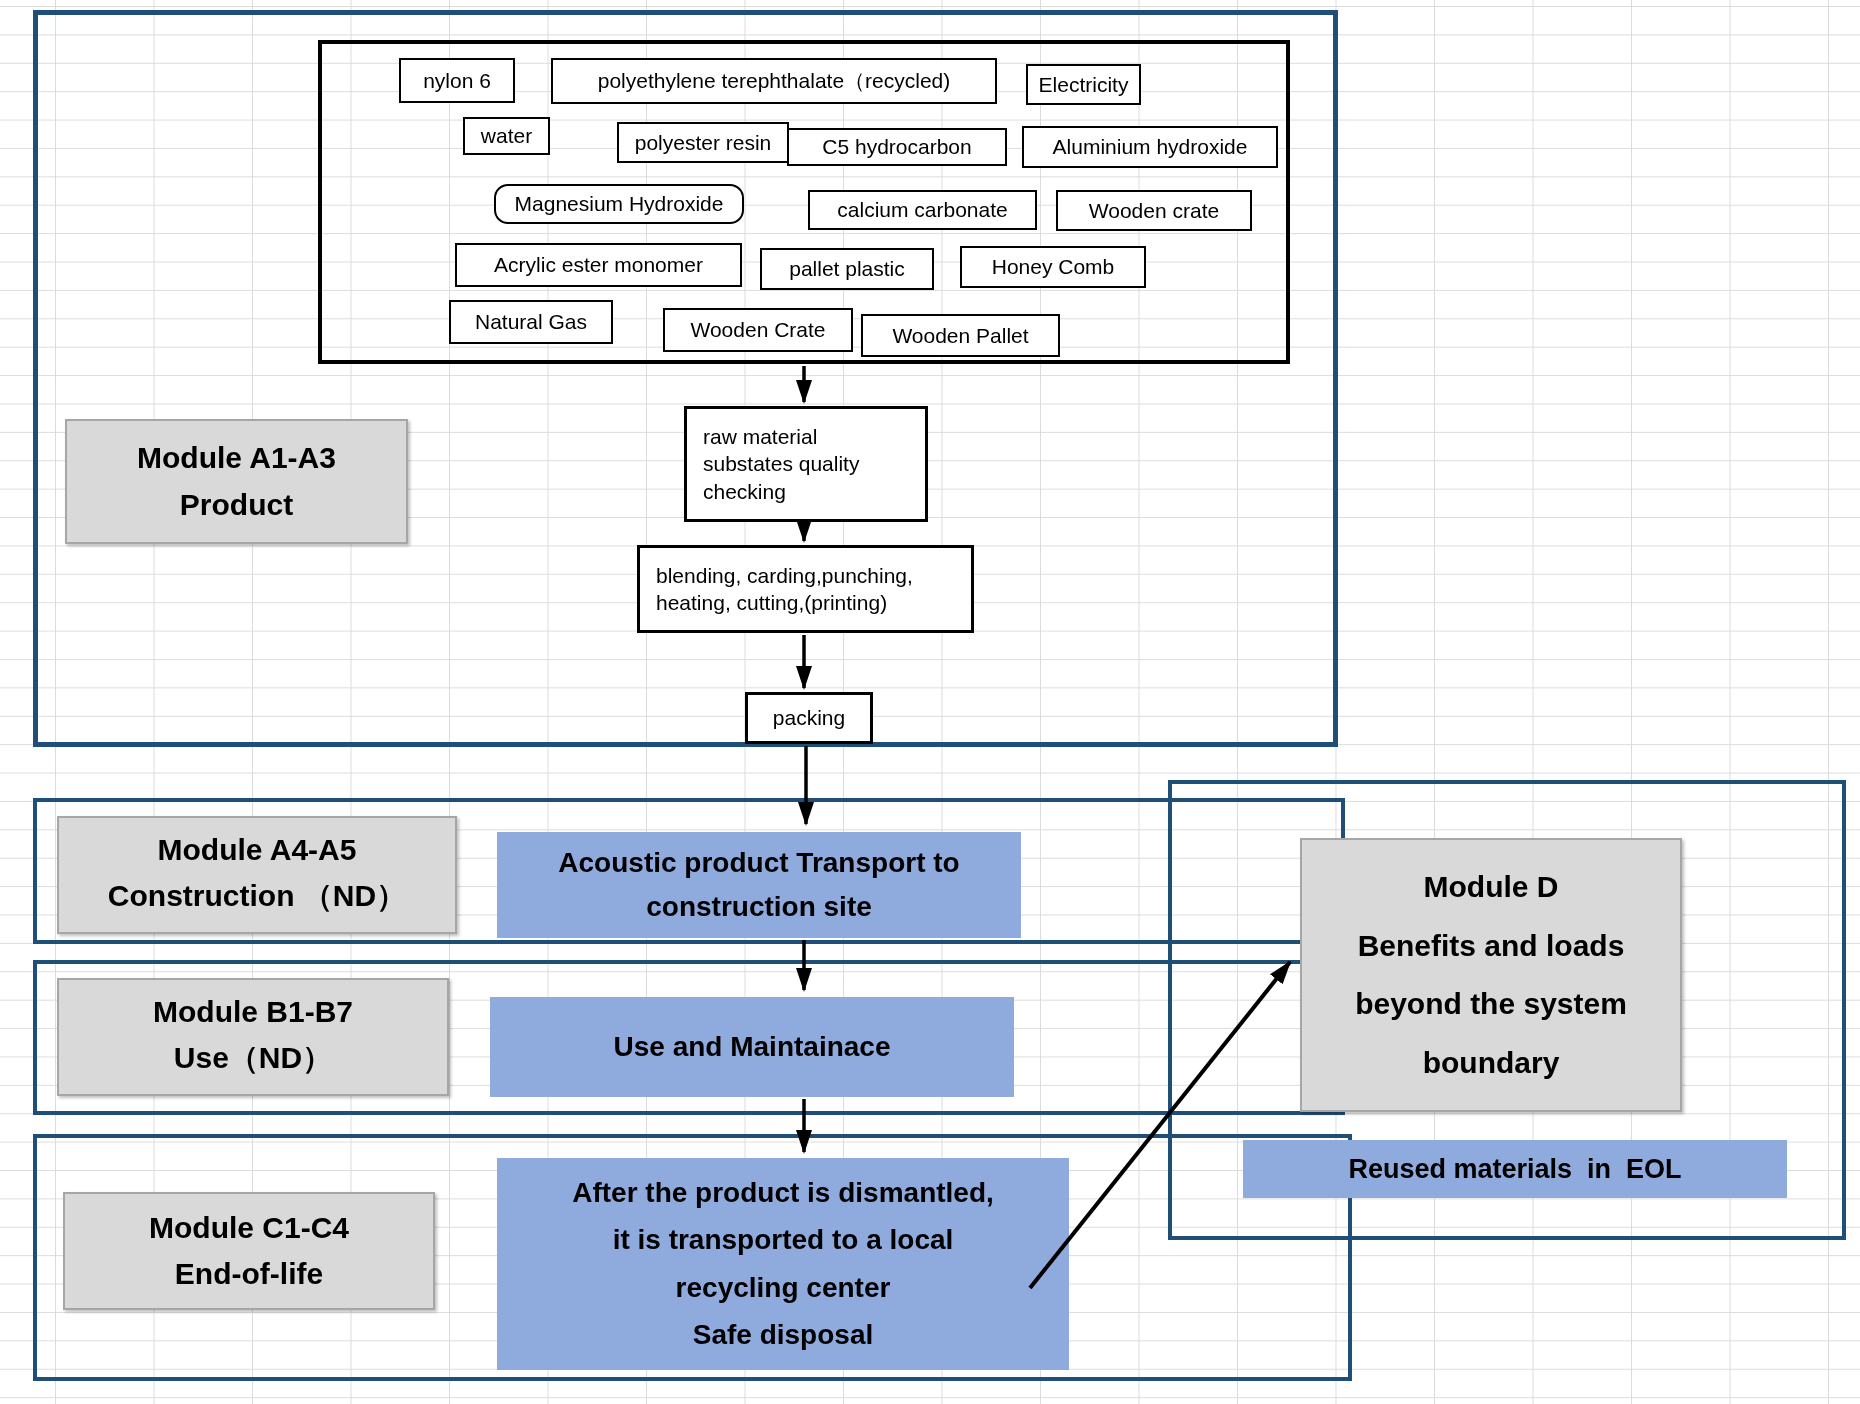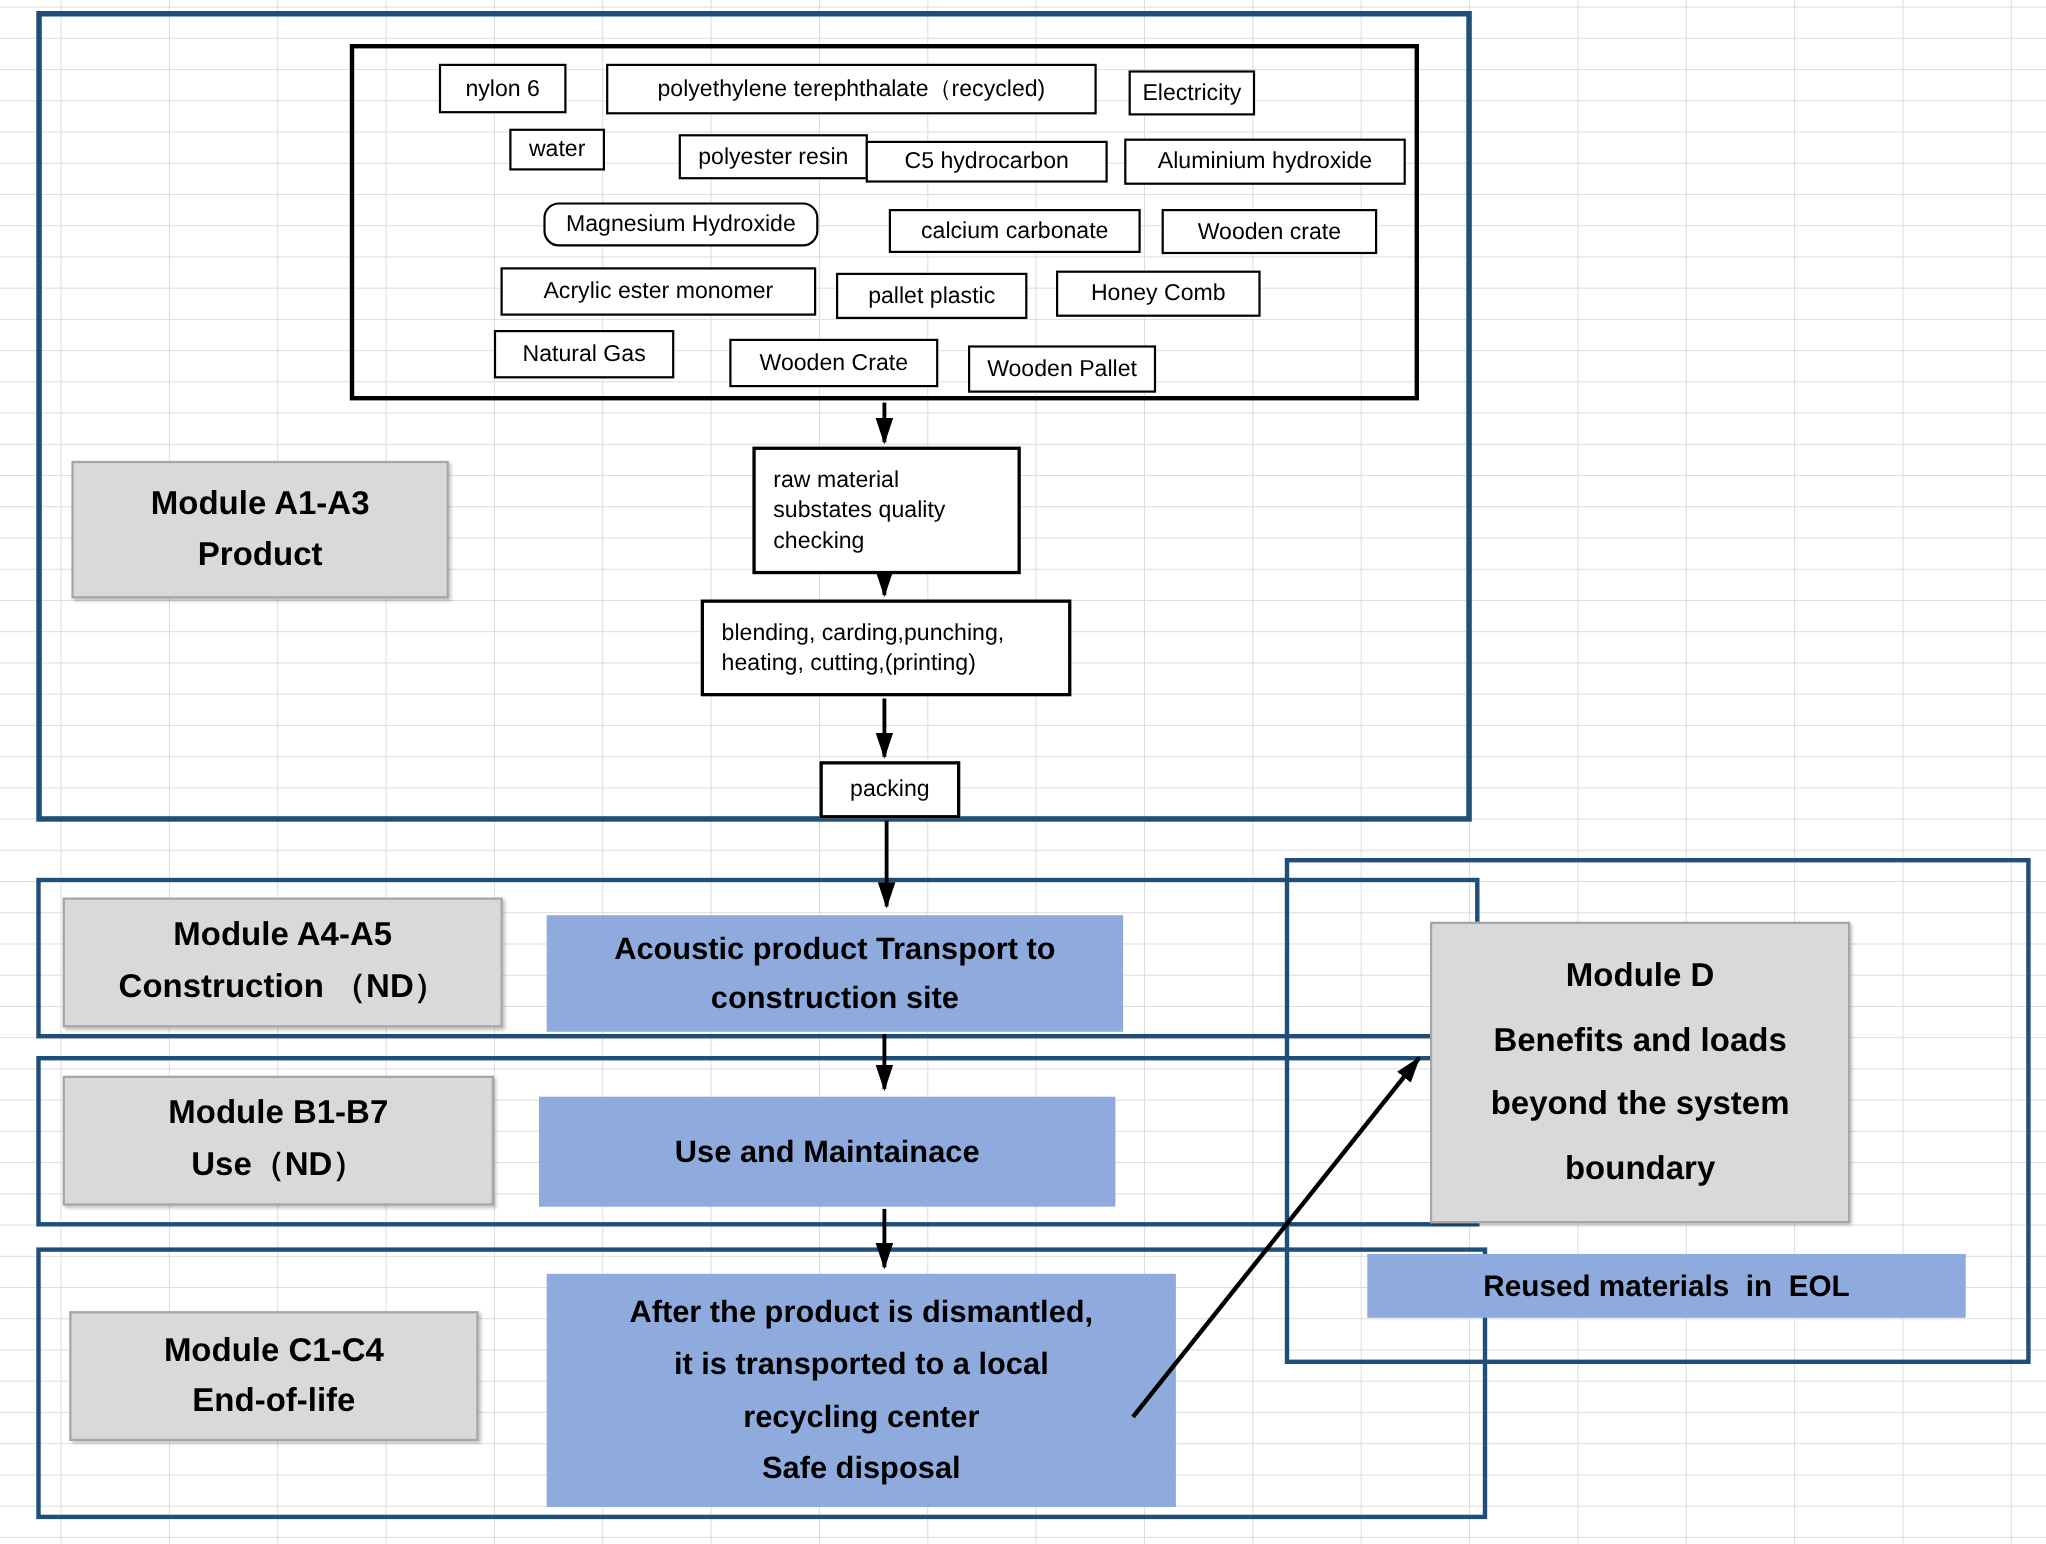--- a/index.html
+++ b/index.html
@@ -90,21 +90,21 @@
   <div class="wbox" style="left:960px;top:246px;width:186px;height:42px;">
       <span data-bind="materials.honey_comb">Honey Comb</span>
     </div>
 
   <div class="wbox" style="left:449px;top:300px;width:164px;height:44px;">
       <span data-bind="materials.natural_gas">Natural Gas</span>
     </div>
   <div class="wbox" style="left:663px;top:308px;width:190px;height:44px;">
       <span data-bind="materials.wooden_crate_2">Wooden Crate</span>
     </div>
-  <div class="wbox" style="left:880px;top:314px;width:171px;height:43px;">
+  <div class="wbox" style="left:861px;top:314px;width:199px;height:43px;">
       <span data-bind="materials.wooden_pallet">Wooden Pallet</span>
     </div>
 
   <div class="gbox" style="left:65px;top:419px;width:343px;height:125px;text-align:right;">
     <span data-bind="module_a13.l1">Module A1-A3</span>
     <span data-bind="module_a13.l2">Product</span>
   </div>
 
   <div class="wbox left proc" style="left:684px;top:406px;width:244px;height:116px;">
     <span data-bind="process.quality_check.l1">raw material</span>

